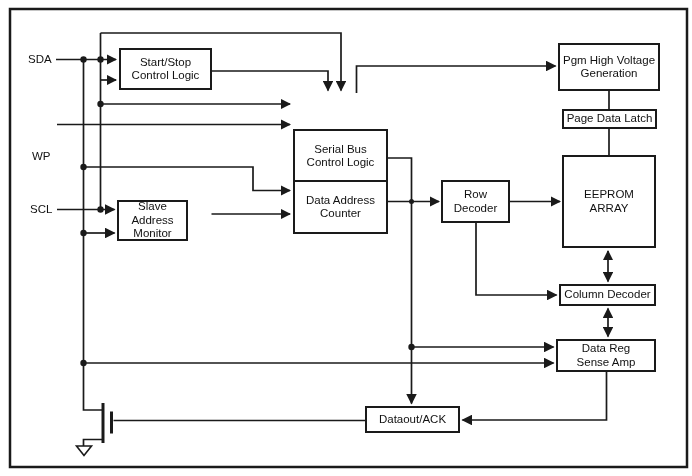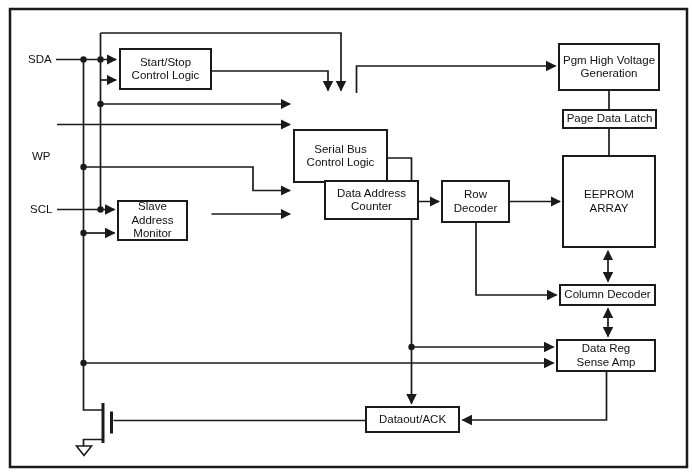--- a/index.html
+++ b/index.html
@@ -13,21 +13,21 @@
     display:flex;align-items:center;justify-content:center;text-align:center;
     font-size:11.5px;line-height:13.5px;white-space:pre-line;color:#111;
   }
   .pin{
     position:absolute;font-size:11.5px;line-height:13px;color:#111;white-space:nowrap;
   }
   
   .b-start-stop {left:119px;top:48px;width:93px;height:42px;}
   .b-serial-bus {left:293px;top:93px;width:95px;height:54px;margin-top:36px;}
   .b-slave-addr {left:117px;top:200px;width:71px;height:41px;}
-  .b-data-addr  {left:293px;top:180px;width:95px;height:40px;margin-left:31px;}
+  .b-data-addr  {left:293px;top:180px;width:95px;height:54px;}
   .b-row-dec    {left:441px;top:180px;width:69px;height:43px;}
   .b-pgm-hv     {left:558px;top:43px;width:102px;height:48px;}
   .b-page-latch {left:562px;top:109px;width:95px;height:20px;}
   .b-eeprom     {left:562px;top:155px;width:94px;height:93px;}
   .b-col-dec    {left:559px;top:284px;width:97px;height:22px;}
   .b-data-reg   {left:556px;top:339px;width:100px;height:33px;}
   .b-dataout    {left:365px;top:406px;width:95px;height:27px;}
   .p-sda{left:28px;top:53px;}
   .p-wp {left:32px;top:118px;margin-top:32px;}
   .p-scl{left:30px;top:203px;}

